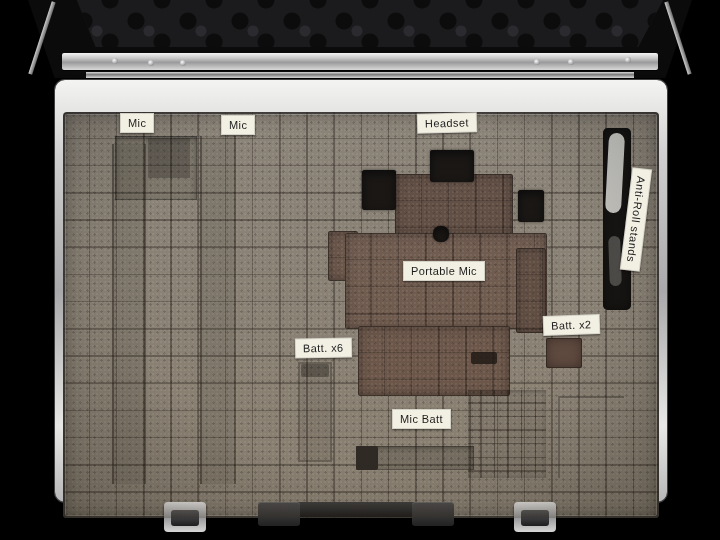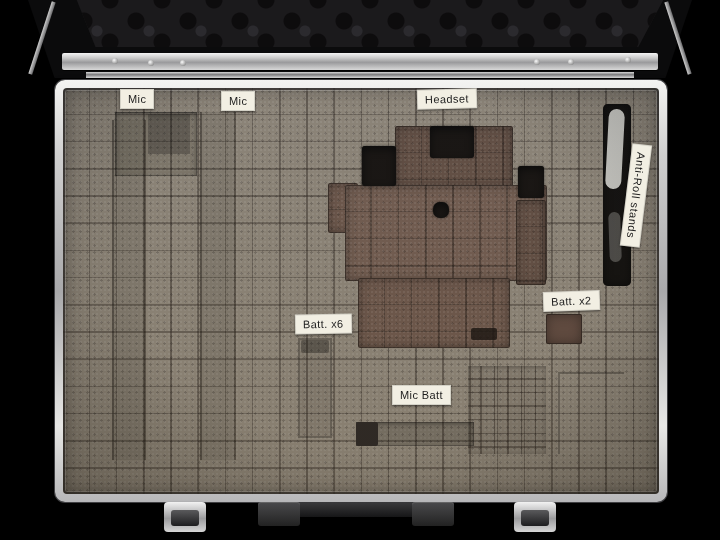--- a/index.html
+++ b/index.html
@@ -49,21 +49,21 @@
         background:linear-gradient(180deg,rgba(135,135,142,.08),rgba(115,95,65,.12)),
                    radial-gradient(ellipse at 50% 42%,transparent 55%,rgba(0,0,0,.28) 100%);}
 
   
   .cav{position:absolute;z-index:2;}
   .grid-tex{background-image:
       radial-gradient(rgba(255,255,255,.07) 1px,transparent 1.3px),
       radial-gradient(rgba(0,0,0,.18) 1px,transparent 1.3px),
       repeating-linear-gradient(to right,transparent 0 25.5px,rgba(25,18,14,.38) 25.5px 27.2px),
       repeating-linear-gradient(to bottom,transparent 0 25.5px,rgba(25,18,14,.34) 25.5px 27.2px);
-      background-size:4px 4px,7px 7px,auto,auto;}
+      background-size:4px 4px,7px 7px,auto,auto;margin-top:24px;}
   .recess{background:rgba(20,15,10,.12);box-shadow:inset 0 2px 6px rgba(0,0,0,.45),
           inset 0 0 0 1px rgba(0,0,0,.25);}
   .channel{background:rgba(20,15,10,.10);border-left:2px solid rgba(18,13,9,.42);
            border-right:2px solid rgba(18,13,9,.35);box-sizing:border-box;}
   .brown{box-shadow:inset 0 0 12px rgba(0,0,0,.45),inset 0 0 0 1px rgba(10,8,6,.4);border-radius:2px;}
   .deep{background:#100d0b;border-radius:3px;box-shadow:inset 0 3px 8px #000,0 0 3px rgba(0,0,0,.6);}
   .fine-grid{background:rgba(0,0,0,.07);box-shadow:inset 0 1px 4px rgba(0,0,0,.35);
       background-image:
         repeating-linear-gradient(to right,transparent 0 12.2px,rgba(25,18,14,.40) 12.2px 13.6px),
         repeating-linear-gradient(to bottom,transparent 0 12.2px,rgba(25,18,14,.36) 12.2px 13.6px);}
@@ -142,20 +142,21 @@
       <div class="cav" style="left:495px;top:284px;width:66px;height:82px;background:rgba(255,255,255,.02);border-top:2px solid rgba(0,0,0,.3);border-left:2px solid rgba(0,0,0,.25);box-sizing:border-box"></div>
 
       <div class="cav slot-black" style="left:540px;top:16px;width:28px;height:182px">
         <div class="stand" style="left:4px;top:5px;width:16px;height:80px;background:rgba(236,236,230,.85);transform:rotate(3deg)"></div>
         <div class="stand" style="left:6px;top:108px;width:12px;height:50px;background:rgba(190,190,184,.35);transform:rotate(-2deg)"></div>
       </div>
 
       <span class="label" style="left:57px;top:1px">Mic</span>
       <span class="label" style="left:158px;top:3px">Mic</span>
       <span class="label" style="left:354px;top:1px;transform:rotate(-1.5deg)">Headset</span>
+      <span class="label" style="left:340px;top:149px">Portable Mic</span>
       <span class="label" style="left:232px;top:226px;transform:rotate(-1deg)">Batt. x6</span>
       <span class="label" style="left:480px;top:203px;transform:rotate(-2deg)">Batt. x2</span>
       <span class="label" style="left:329px;top:297px">Mic Batt</span>
       <span class="label vertical" style="left:563px;top:56px;transform:rotate(7deg)">Anti-Roll stands</span>
 
       <div class="tint"></div>
     </div>
   </div>
 
   <div class="latch" style="left:164px;top:502px">

